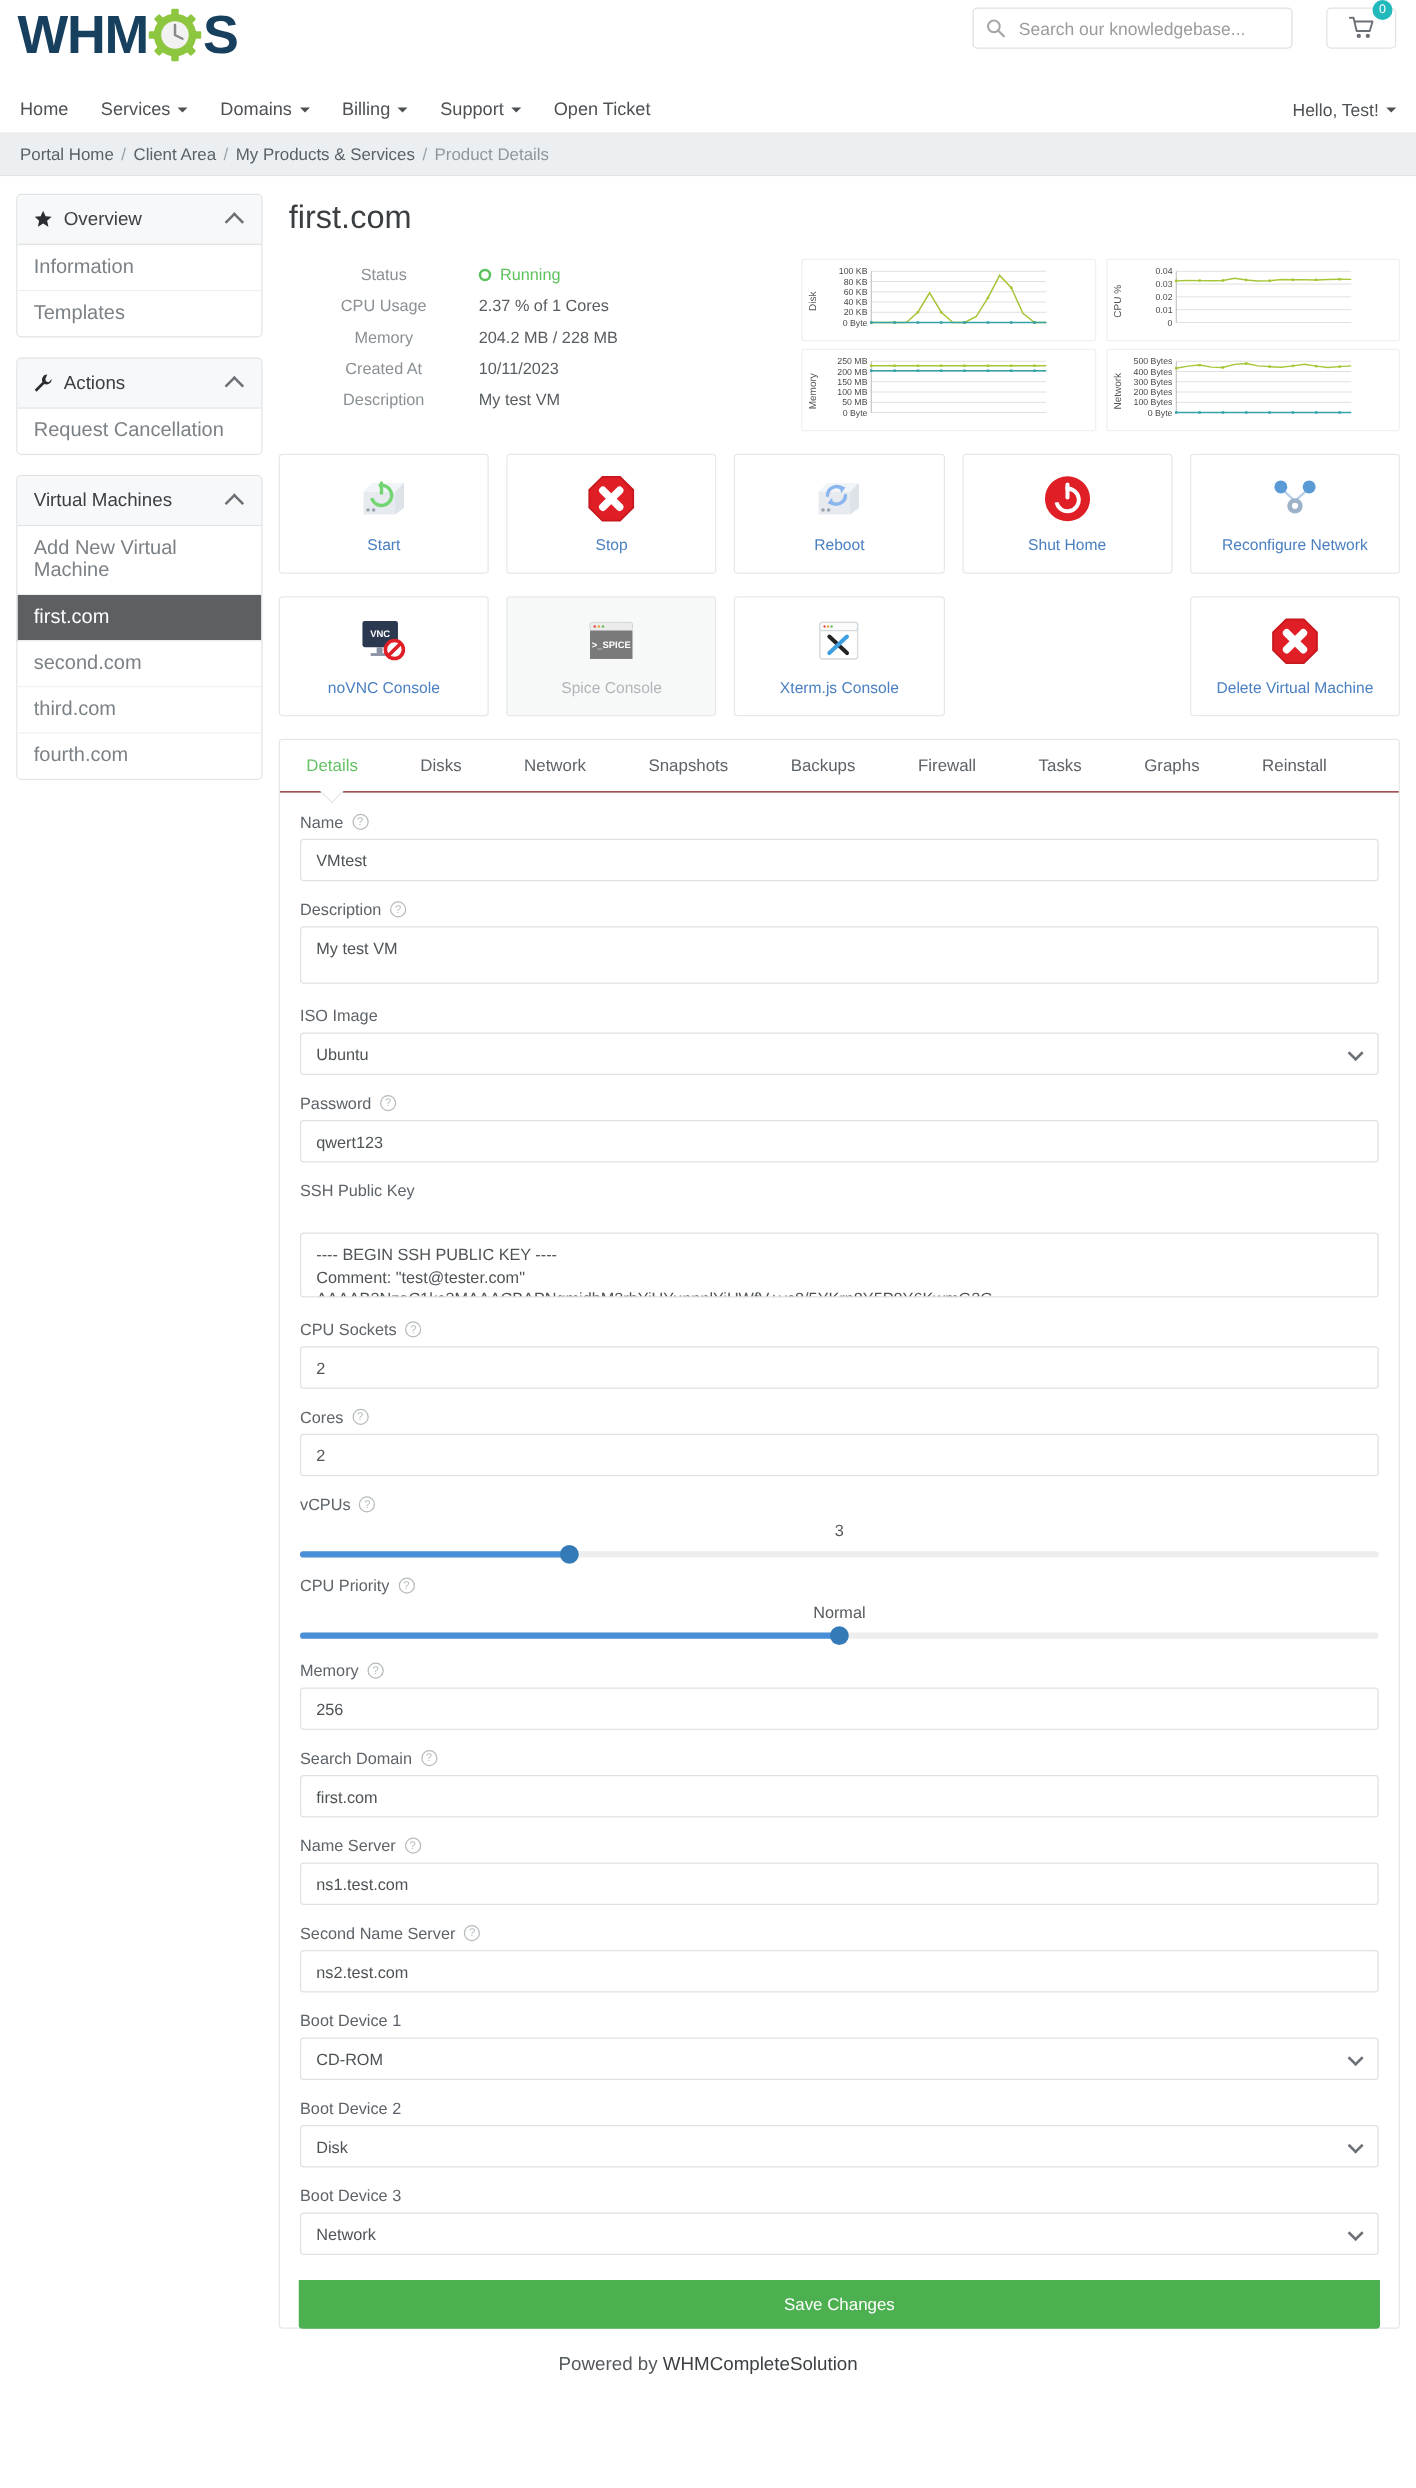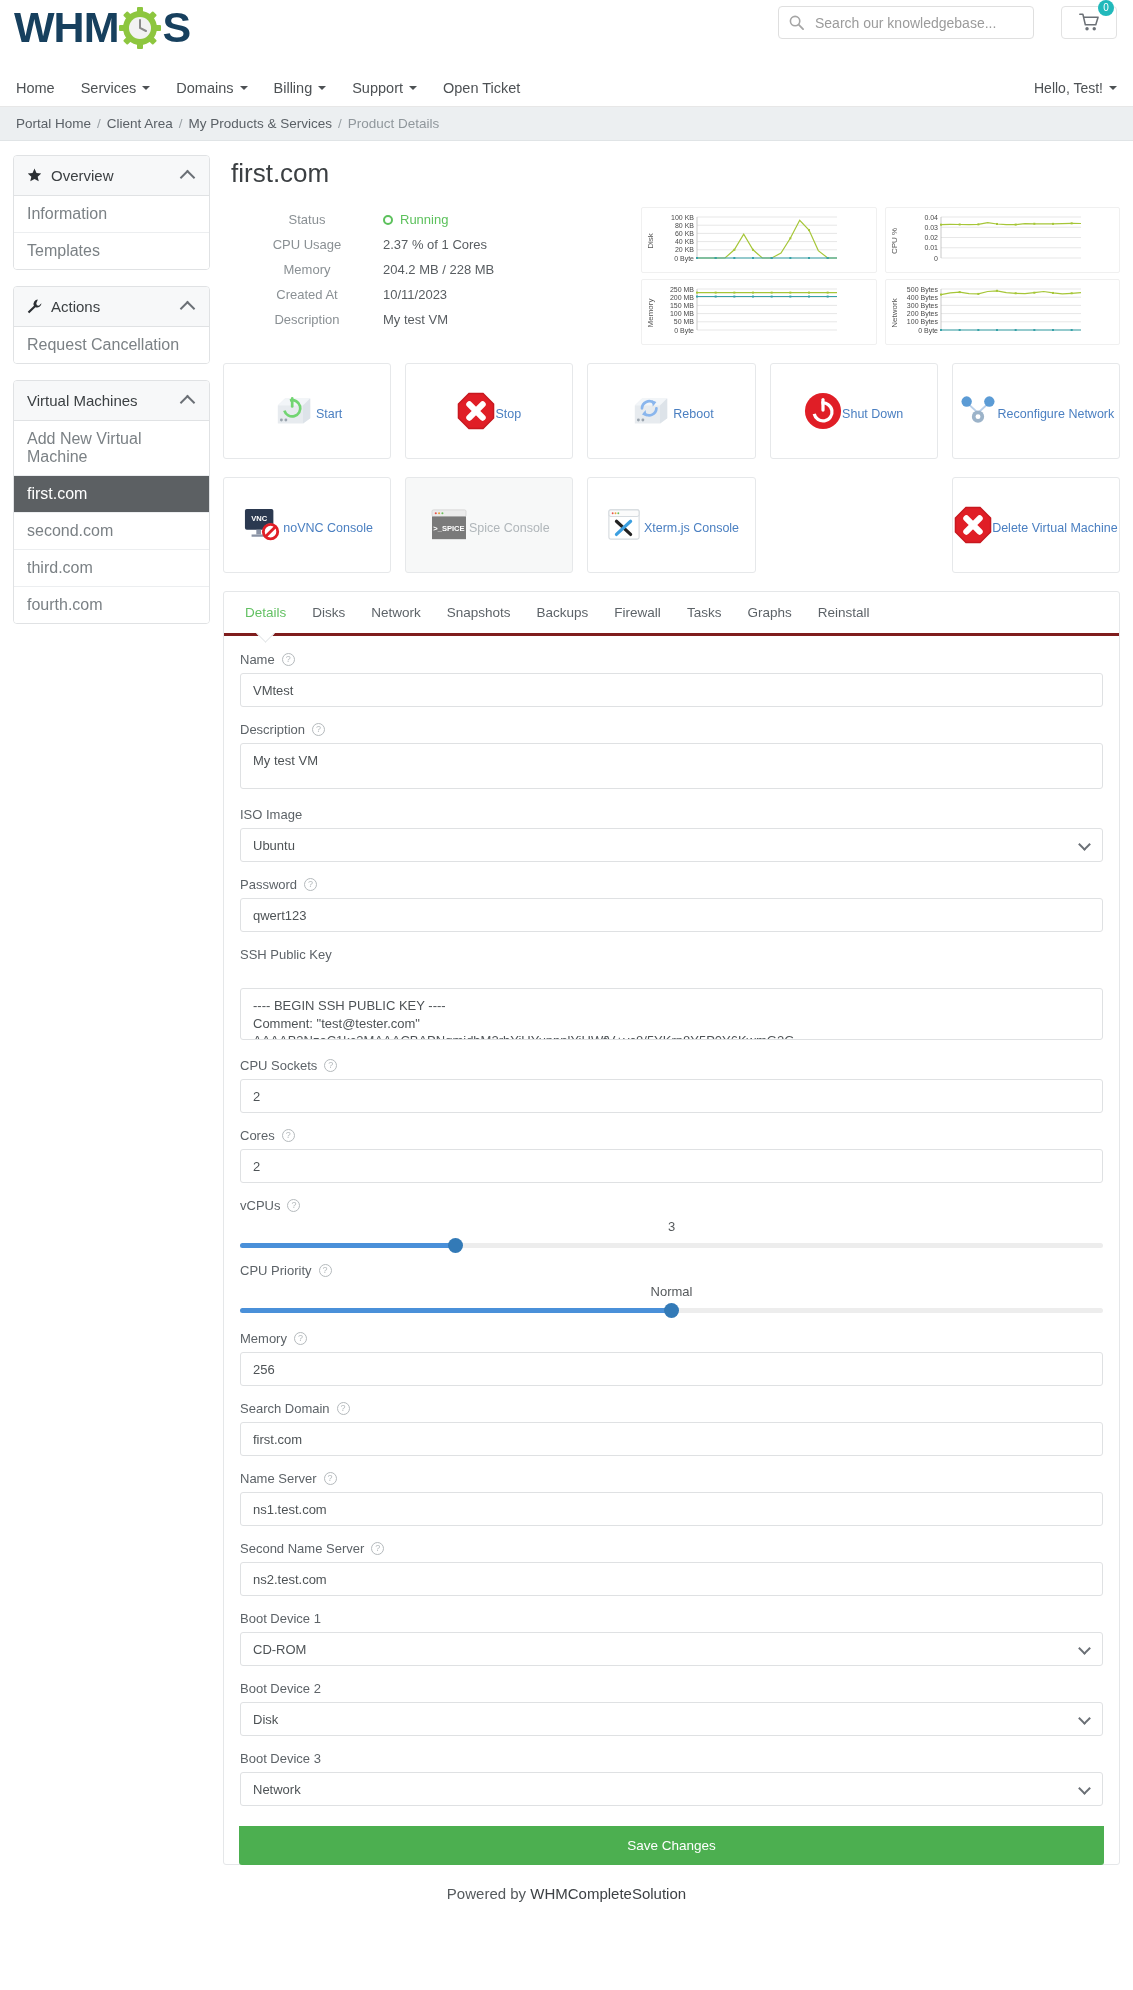--- a/index.html
+++ b/index.html
@@ -227,20 +227,21 @@
     grid-template-columns: repeat(5, 1fr);
     gap: 14px;
     margin-top: 18px;
   }
   .tile {
     background:#fff;
     border:1px solid #e6e8ea;
     border-radius:3px;
     height: 96px;
     display:flex;
+    flex-direction:column;
     align-items:center;
     justify-content:center;
     cursor:pointer;
     text-decoration:none;
   }
   .tile.disabled { background:#f7f8f8; cursor:default; }
   .tile-icon { height:44px; display:flex; align-items:center; justify-content:center; }
   .tile-label {
     margin-top: 8px;
     font-size: 12.5px;
@@ -252,23 +253,24 @@
 
   
   .tab-card {
     margin-top: 18px;
     background:#fff;
     border:1px solid #e5e7e9;
     border-radius:3px;
   }
   .tabs {
     display:flex;
-    border-bottom: 3px solid #7f1d1d;
+    border-bottom: 1px solid #7f1d1d;
     padding: 0 8px;
     position: relative;
+    gap: 24px;
   }
   .tab {
     padding: 13px 13px;
     font-size: 13.5px;
     color:#5d6368;
     cursor:pointer;
     position:relative;
   }
   .tab.active { color:#63c163; }
   .tab.active::after {
@@ -728,21 +730,21 @@
       <a class="tile">
         <span class="tile-icon">
           <svg width="38" height="38" viewBox="0 0 40 40">
               <circle cx="20" cy="20" r="19" fill="#e01e26"></circle>
               <g transform="translate(20,21)">
                 <circle r="9.5" fill="none" stroke="#fff" stroke-width="3.4" stroke-dasharray="44 16" transform="rotate(-100)"></circle>
                 <line x1="0" y1="-13" x2="0" y2="-2" stroke="#fff" stroke-width="3.4" stroke-linecap="round"></line>
               </g>
             </svg>
         </span>
-        <span class="tile-label">Shut Down</span>
+        <span class="tile-label">Shut Home</span>
       </a>
       <a class="tile">
         <span class="tile-icon">
           <svg width="40" height="34" viewBox="0 0 42 36">
               <line x1="9" y1="9" x2="21" y2="20" stroke="#b9cfe8" stroke-width="2"></line>
               <line x1="33" y1="9" x2="21" y2="20" stroke="#b9cfe8" stroke-width="2"></line>
               <circle cx="9" cy="8" r="5.5" fill="#5b9bd5"></circle>
               <circle cx="33" cy="8" r="5.5" fill="#5b9bd5"></circle>
               <circle cx="21" cy="24" r="6.5" fill="#9cb3c9"></circle>
               <circle cx="21" cy="24" r="2.6" fill="#fff"></circle>

